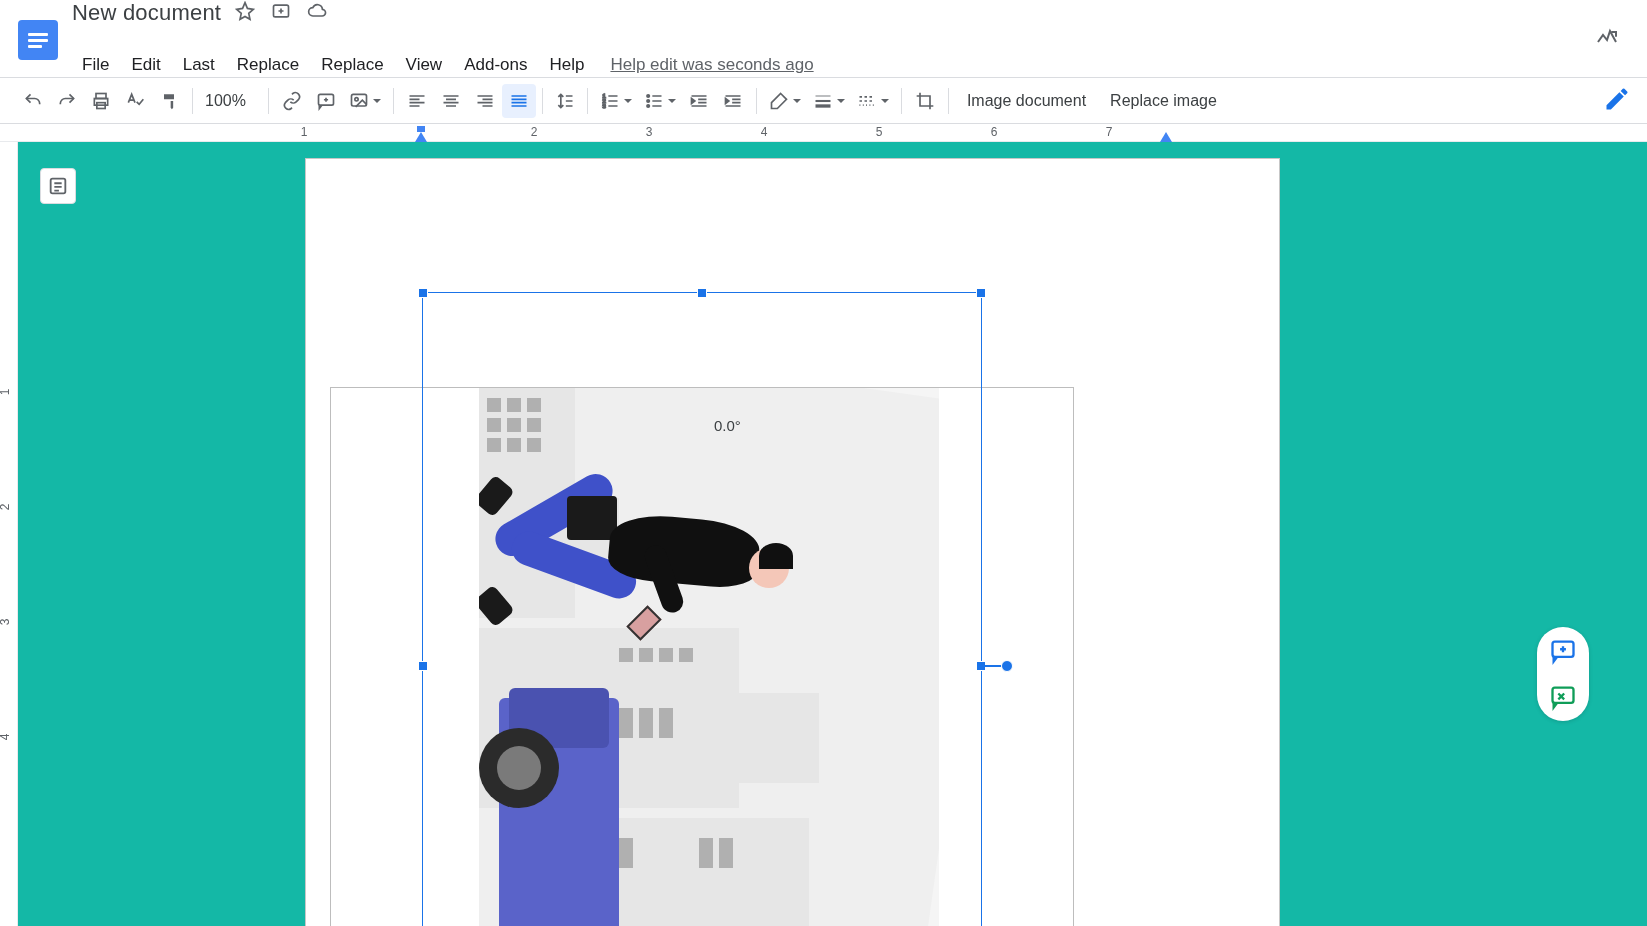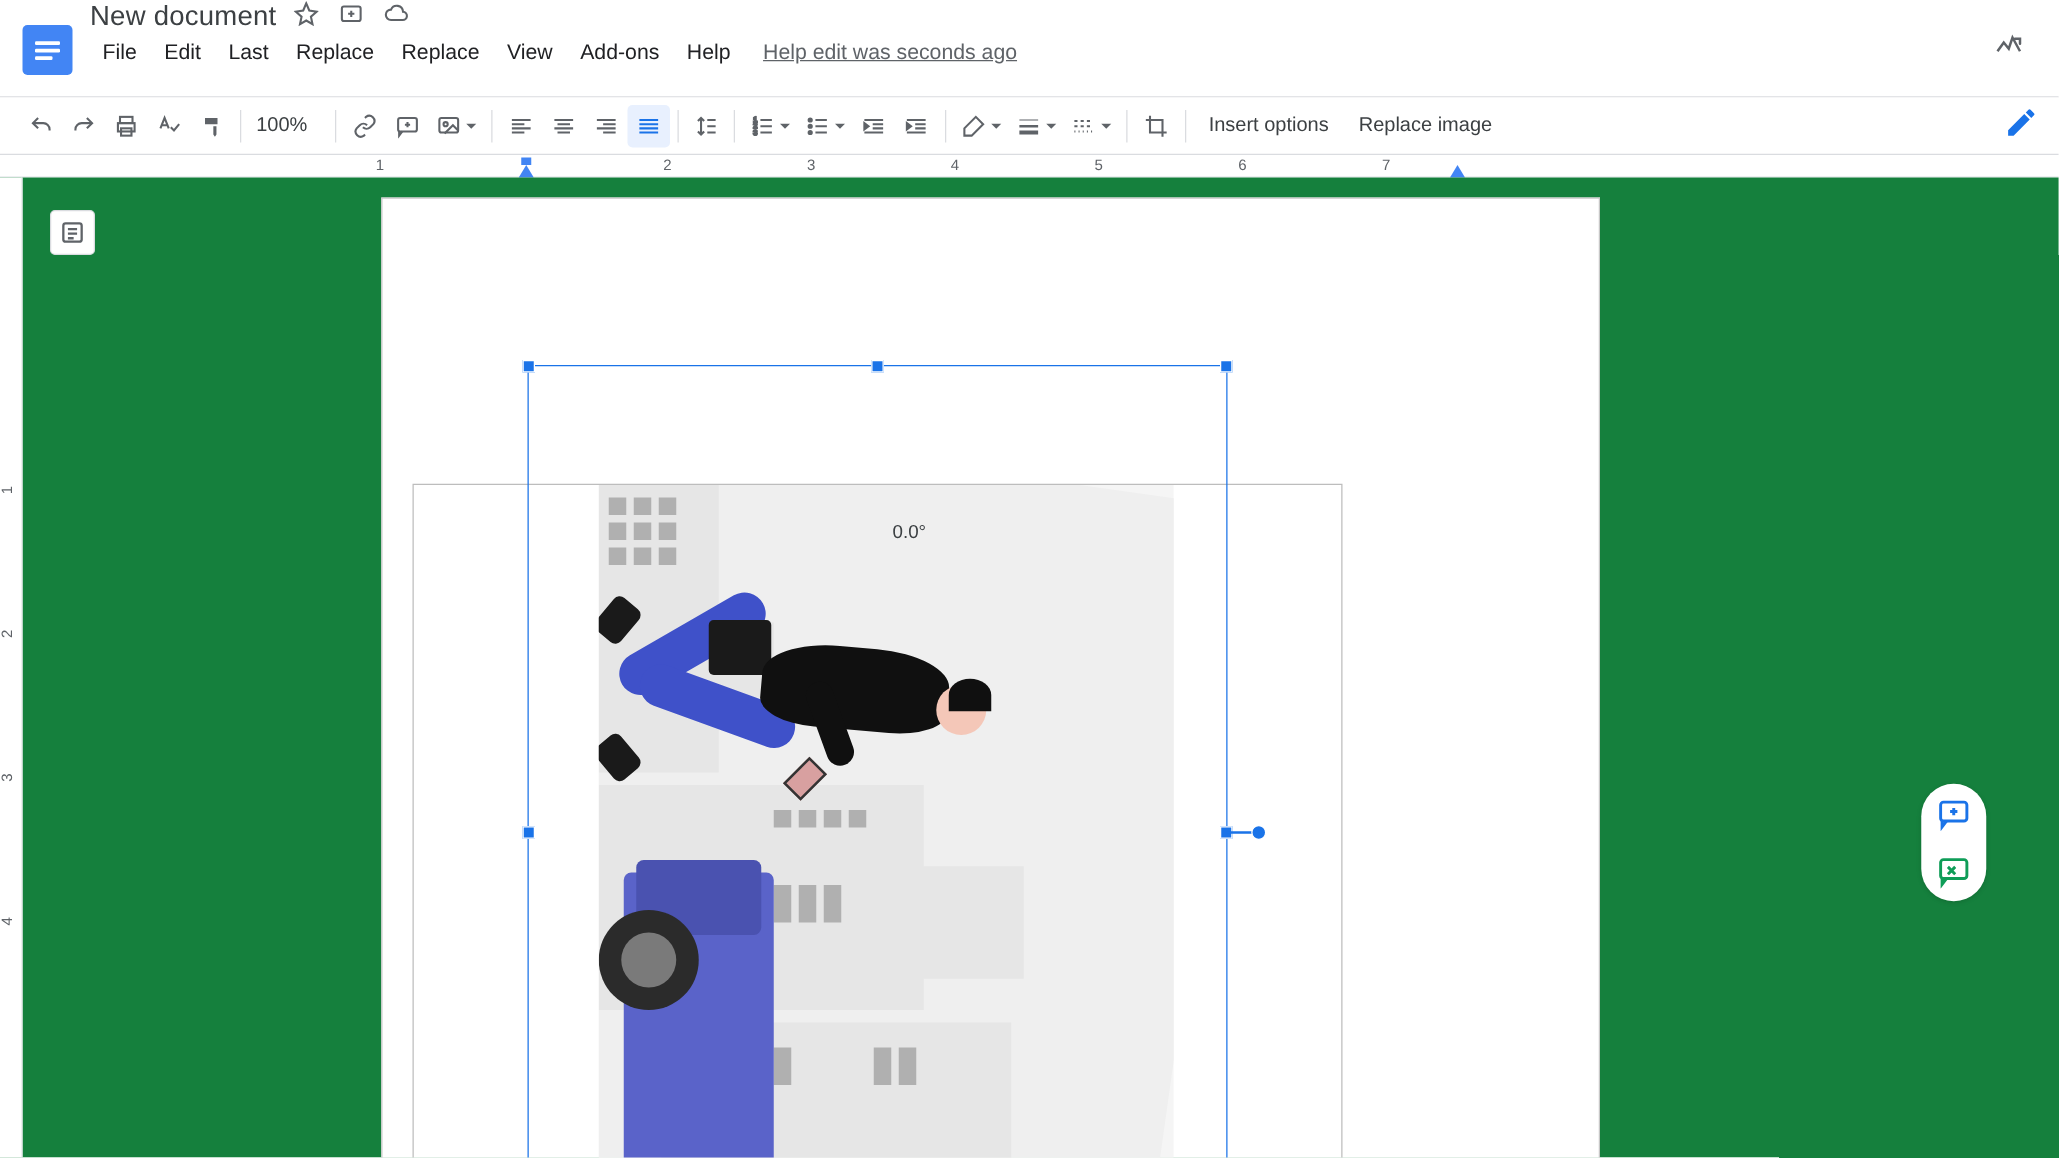--- a/index.html
+++ b/index.html
@@ -4,21 +4,21 @@
 <style>
 * { margin: 0; padding: 0; box-sizing: border-box; font-family: Arial, "Helvetica Neue", sans-serif; }
 body { background: #fff; width: 1647px; height: 926px; overflow: hidden; position: relative; }
 
 
 .header { height: 78px; border-bottom: 1px solid #dadce0; display: flex; align-items: stretch; padding-left: 18px; }
 .doc-logo { width: 40px; height: 40px; background: #4285f4; border-radius: 4px; margin-top: 20px; display: flex; flex-direction: column; justify-content: center; align-items: center; gap: 3px; }
 .doc-logo span { display: block; width: 20px; height: 3px; background: #fff; border-radius: 1px; }
 .doc-logo span:nth-child(3) { width: 14px; align-self: flex-start; margin-left: 10px; }
 
-.title-area { margin-left: 14px; display: flex; flex-direction: column; justify-content: flex-start; }
+.title-area { margin-left: 14px; display: flex; flex-direction: column; justify-content: space-between; }
 .title-row { display: flex; align-items: center; gap: 14px; }
 .doc-title { font-size: 22px; color: #3c4043; letter-spacing: 0.2px; }
 .title-icons { display: flex; gap: 16px; color: #5f6368; }
 .title-icons svg { width: 20px; height: 20px; }
 
 .menu-row { display: flex; align-items: center; gap: 2px; margin-top: 4px; }
 .menu-item { font-size: 17px; color: #202124; padding: 2px 10px; border-radius: 4px; cursor: pointer; }
 .last-edit { font-size: 17px; color: #5f6368; text-decoration: underline; margin-left: 14px; cursor: pointer; }
 
 .header-right { margin-left: auto; display: flex; align-items: center; padding-right: 28px; }
@@ -40,21 +40,21 @@
 
 
 .ruler-h { height: 18px; background: #fff; position: relative; border-bottom: 1px solid #e8eaed; }
 .ruler-track { position: absolute; left: 304px; right: 0; top: 0; bottom: 0; }
 .ruler-num { position: absolute; top: 1px; font-size: 12px; color: #5f6368; transform: translateX(-50%); }
 .indent-left { position: absolute; top: 8px; width: 0; height: 0; border-left: 6px solid transparent; border-right: 6px solid transparent; border-bottom: 10px solid #4285f4; transform: translateX(-50%); }
 .indent-left::after { content: ""; position: absolute; top: -6px; left: -4px; width: 8px; height: 6px; background: #4285f4; }
 .indent-right { position: absolute; top: 8px; width: 0; height: 0; border-left: 6px solid transparent; border-right: 6px solid transparent; border-bottom: 10px solid #4285f4; transform: translateX(-50%); }
 
 
-.workspace { position: absolute; top: 142px; left: 0; right: 0; bottom: 0; background: #15803d; display: flex; }
+.workspace { position: absolute; top: 142px; left: 0; right: 0; bottom: 0; background: #14b8a6; display: flex; }
 .ruler-v { width: 18px; background: #fff; border-right: 1px solid #e8eaed; position: relative; }
 .rv-num { position: absolute; left: 2px; font-size: 12px; color: #5f6368; transform: translateY(-50%) rotate(-90deg); transform-origin: center; }
 
 .outline-btn { position: absolute; left: 40px; top: 26px; width: 36px; height: 36px; border: 1px solid #dadce0; border-radius: 4px; display: flex; align-items: center; justify-content: center; color: #5f6368; background: #fff; cursor: pointer; }
 .outline-btn svg { width: 22px; height: 22px; }
 
 .page { position: absolute; left: 305px; top: 16px; width: 975px; height: 1200px; background: #fff; border: 1px solid #c7c7c7; }
 
 
 .img-box { position: absolute; border: 1px solid #bdbdbd; }
@@ -283,21 +283,21 @@
         <span class="caret"></span>
       </div>
   </div>
   <div class="tb-sep"></div>
   <div class="tb-btn">
       <svg viewBox="0 0 24 24" fill="none" stroke="currentColor" stroke-width="2">
         <path d="M6 2v16h16M2 6h16v16"></path>
       </svg>
     </div>
   <div class="tb-sep"></div>
-  <div class="tb-text-btn">Insert options</div>
+  <div class="tb-text-btn">Image document</div>
   <div class="tb-text-btn">
     <span>Replace image</span>
     <span class="caret"></span>
   </div>
 
   <div class="toolbar-right">
     <span>
       <svg class="edit-pencil" viewBox="0 0 24 24" fill="currentColor">
           <path d="M3 17.25V21h3.75L17.81 9.94l-3.75-3.75L3 17.25zM20.71 7.04a1 1 0 000-1.41l-2.34-2.34a1 1 0 00-1.41 0l-1.83 1.83 3.75 3.75 1.83-1.83z"></path>
         </svg>

